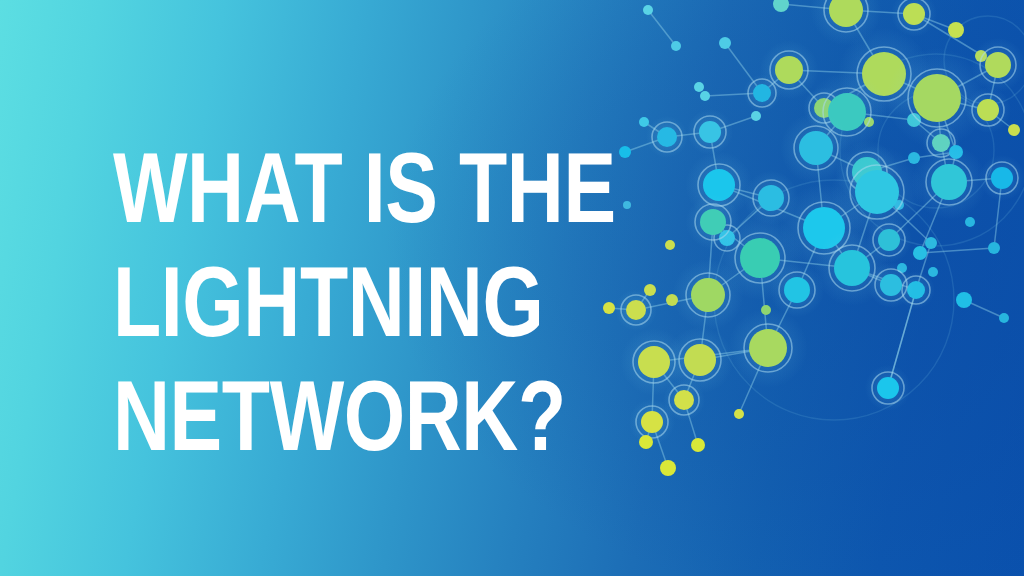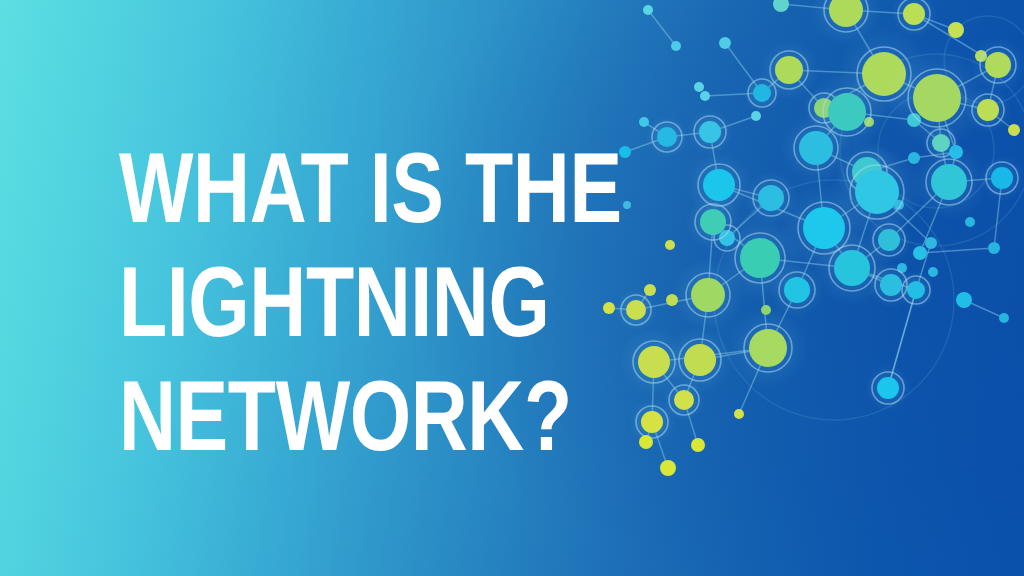--- a/index.html
+++ b/index.html
@@ -42,21 +42,21 @@
   }
   #network-graphic {
     position: absolute;
     top: 0;
     right: 0;
     width: 440px;
     height: 500px;
   }
   #headline {
     position: absolute;
-    left: 119px;
+    left: 113px;
     top: 110px;
     width: 480px;
   }
   .headline-line {
     display: block;
     color: #FFFFFF;
     font-family: "Liberation Sans Narrow", "Liberation Sans", sans-serif;
     font-weight: 700;
     font-size: 94px;
     line-height: 114px;

